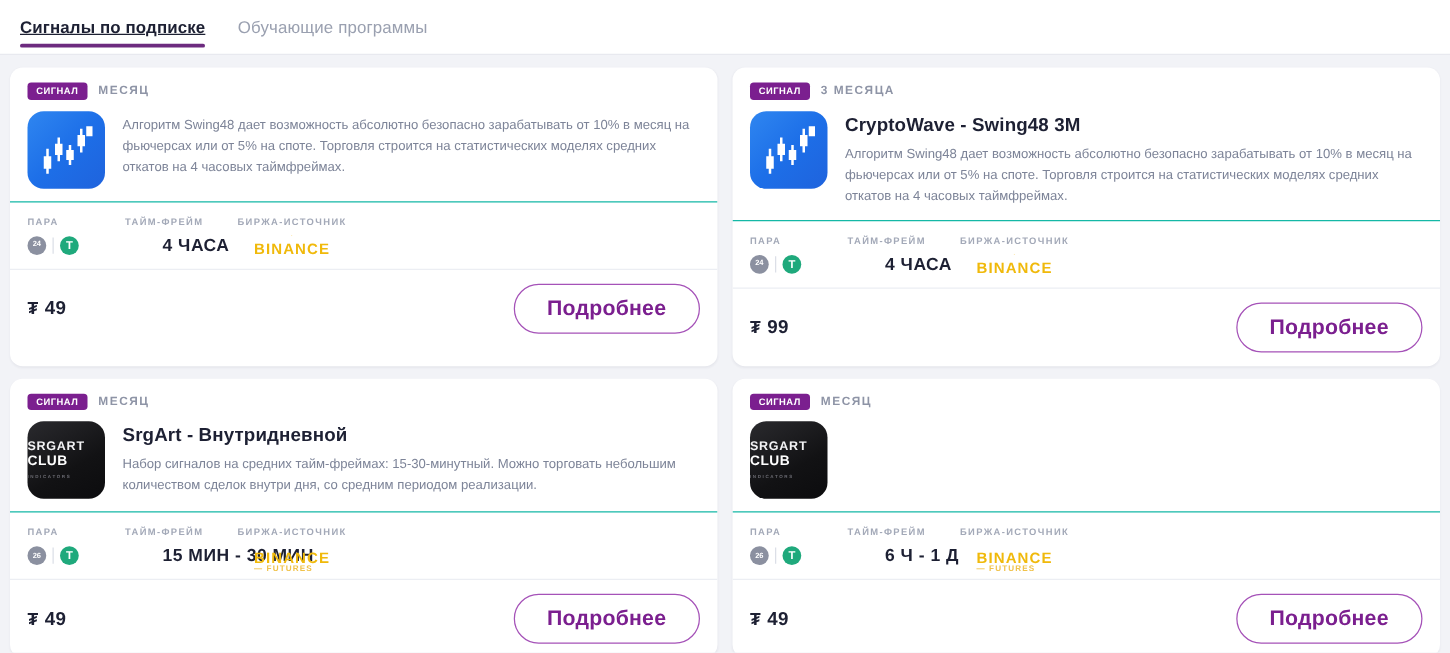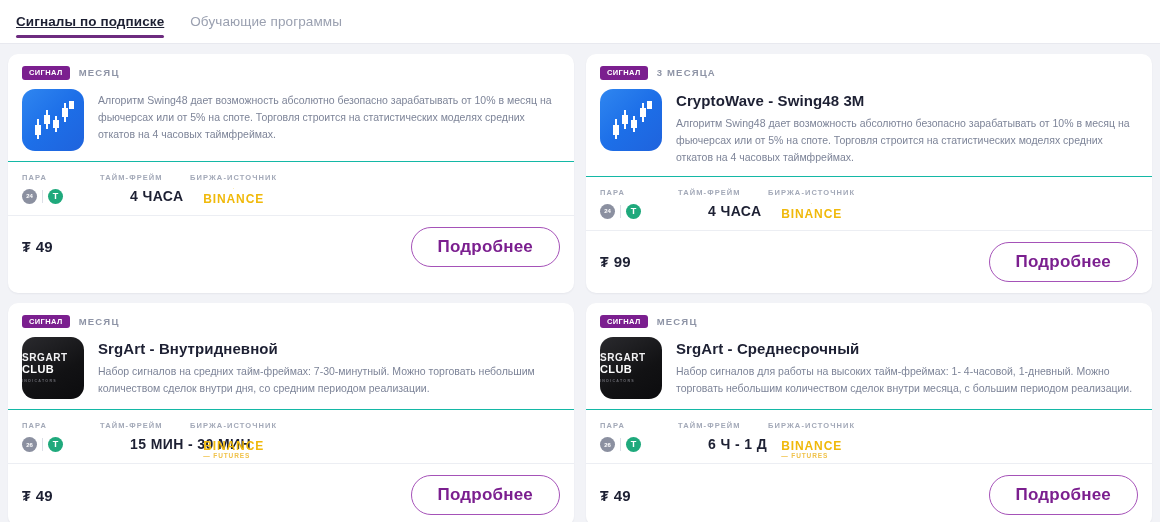--- a/index.html
+++ b/index.html
@@ -389,21 +389,21 @@
           <span class="badge-period">МЕСЯЦ</span>
         </div>
         <div class="main-row">
           <div class="logo logo-srgart">
             <span class="srg-top">SRGART</span>
             <span class="srg-mid">CLUB</span>
             <span class="srg-sub">INDICATORS</span>
           </div>
           <div class="texts">
             <div class="title">SrgArt - Внутридневной</div>
-            <div class="desc">Набор сигналов на средних тайм-фреймах: 7-30-минутный. Можно торговать небольшим количеством сделок внутри дня, со средним периодом реализации.</div>
+            <div class="desc">Набор сигналов на средних тайм-фреймах: 15-30-минутный. Можно торговать небольшим количеством сделок внутри дня, со средним периодом реализации.</div>
           </div>
         </div>
       </div>
       <div class="meta">
         <div class="meta-col meta-pair">
           <div class="meta-label">ПАРА</div>
           <div class="coin-pair">
             <span class="coin coin-gray">26</span>
             <span class="coin-divider"></span>
             <span class="coin coin-green">T</span>
@@ -446,24 +446,20 @@
         <div class="badges">
           <span class="badge-signal">СИГНАЛ</span>
           <span class="badge-period">МЕСЯЦ</span>
         </div>
         <div class="main-row">
           <div class="logo logo-srgart">
             <span class="srg-top">SRGART</span>
             <span class="srg-mid">CLUB</span>
             <span class="srg-sub">INDICATORS</span>
           </div>
-          <div class="texts">
-            <div class="title">SrgArt - Среднесрочный</div>
-            <div class="desc">Набор сигналов для работы на высоких тайм-фреймах: 1- 4-часовой, 1-дневный. Можно торговать небольшим количеством сделок внутри месяца, с большим периодом реализации.</div>
-          </div>
         </div>
       </div>
       <div class="meta">
         <div class="meta-col meta-pair">
           <div class="meta-label">ПАРА</div>
           <div class="coin-pair">
             <span class="coin coin-gray">26</span>
             <span class="coin-divider"></span>
             <span class="coin coin-green">T</span>
           </div>

